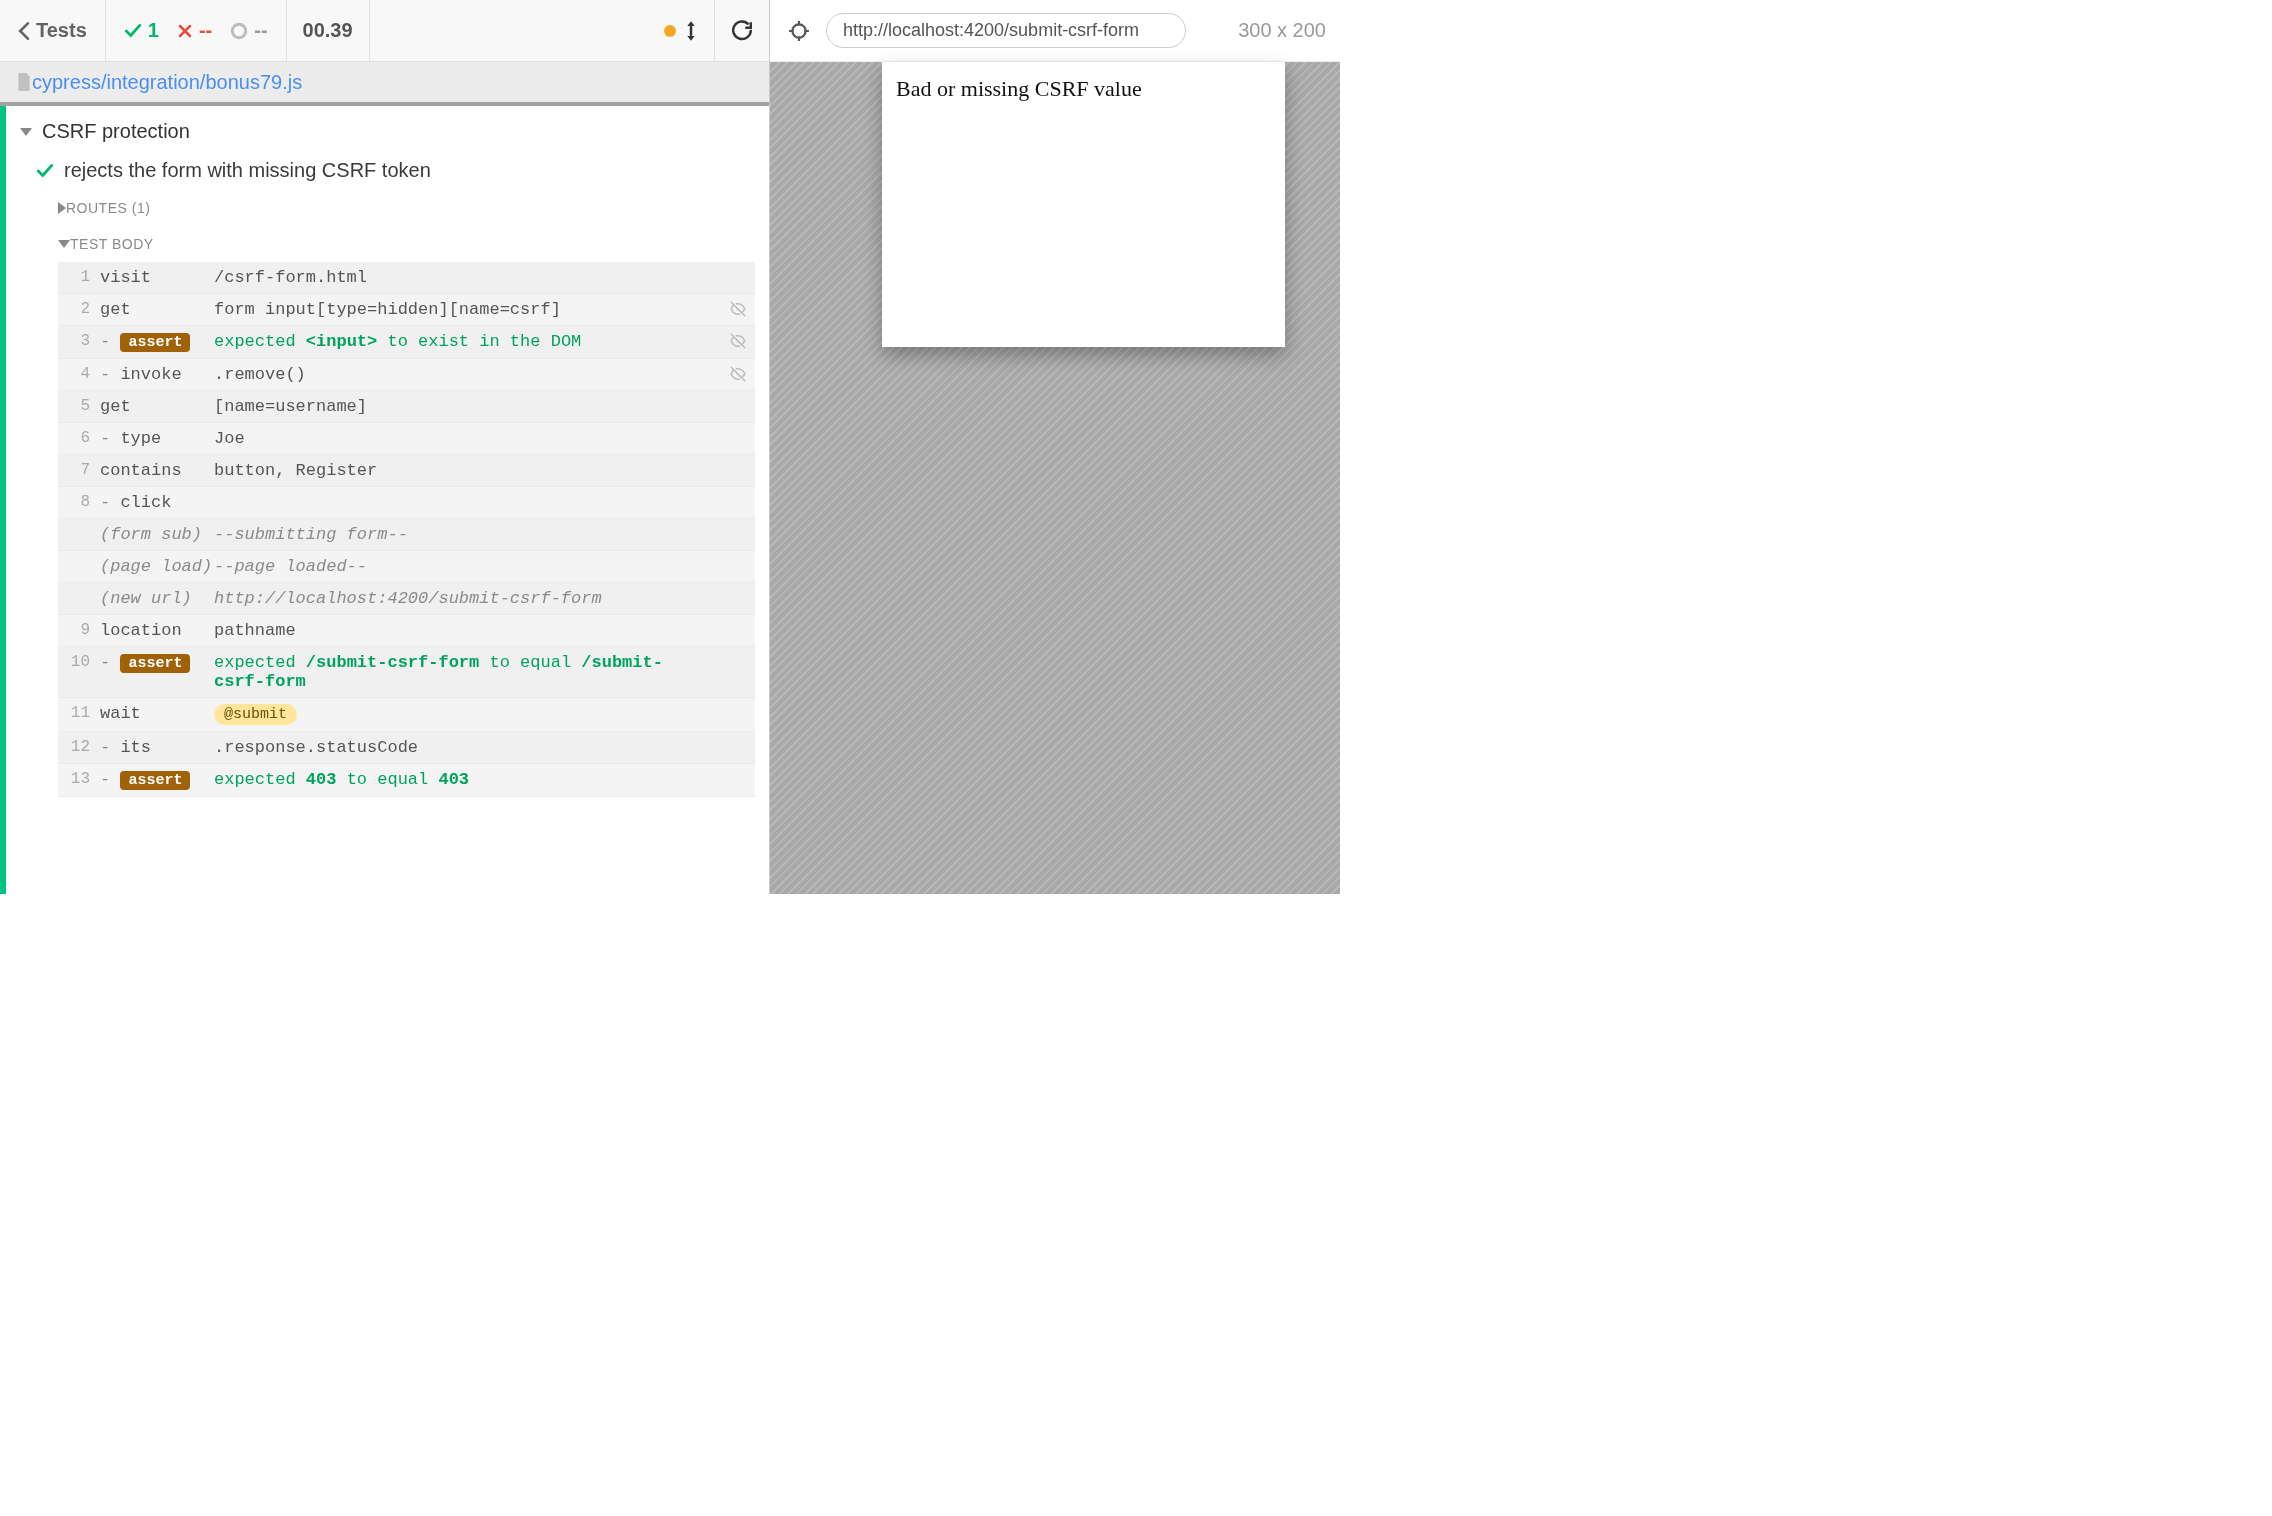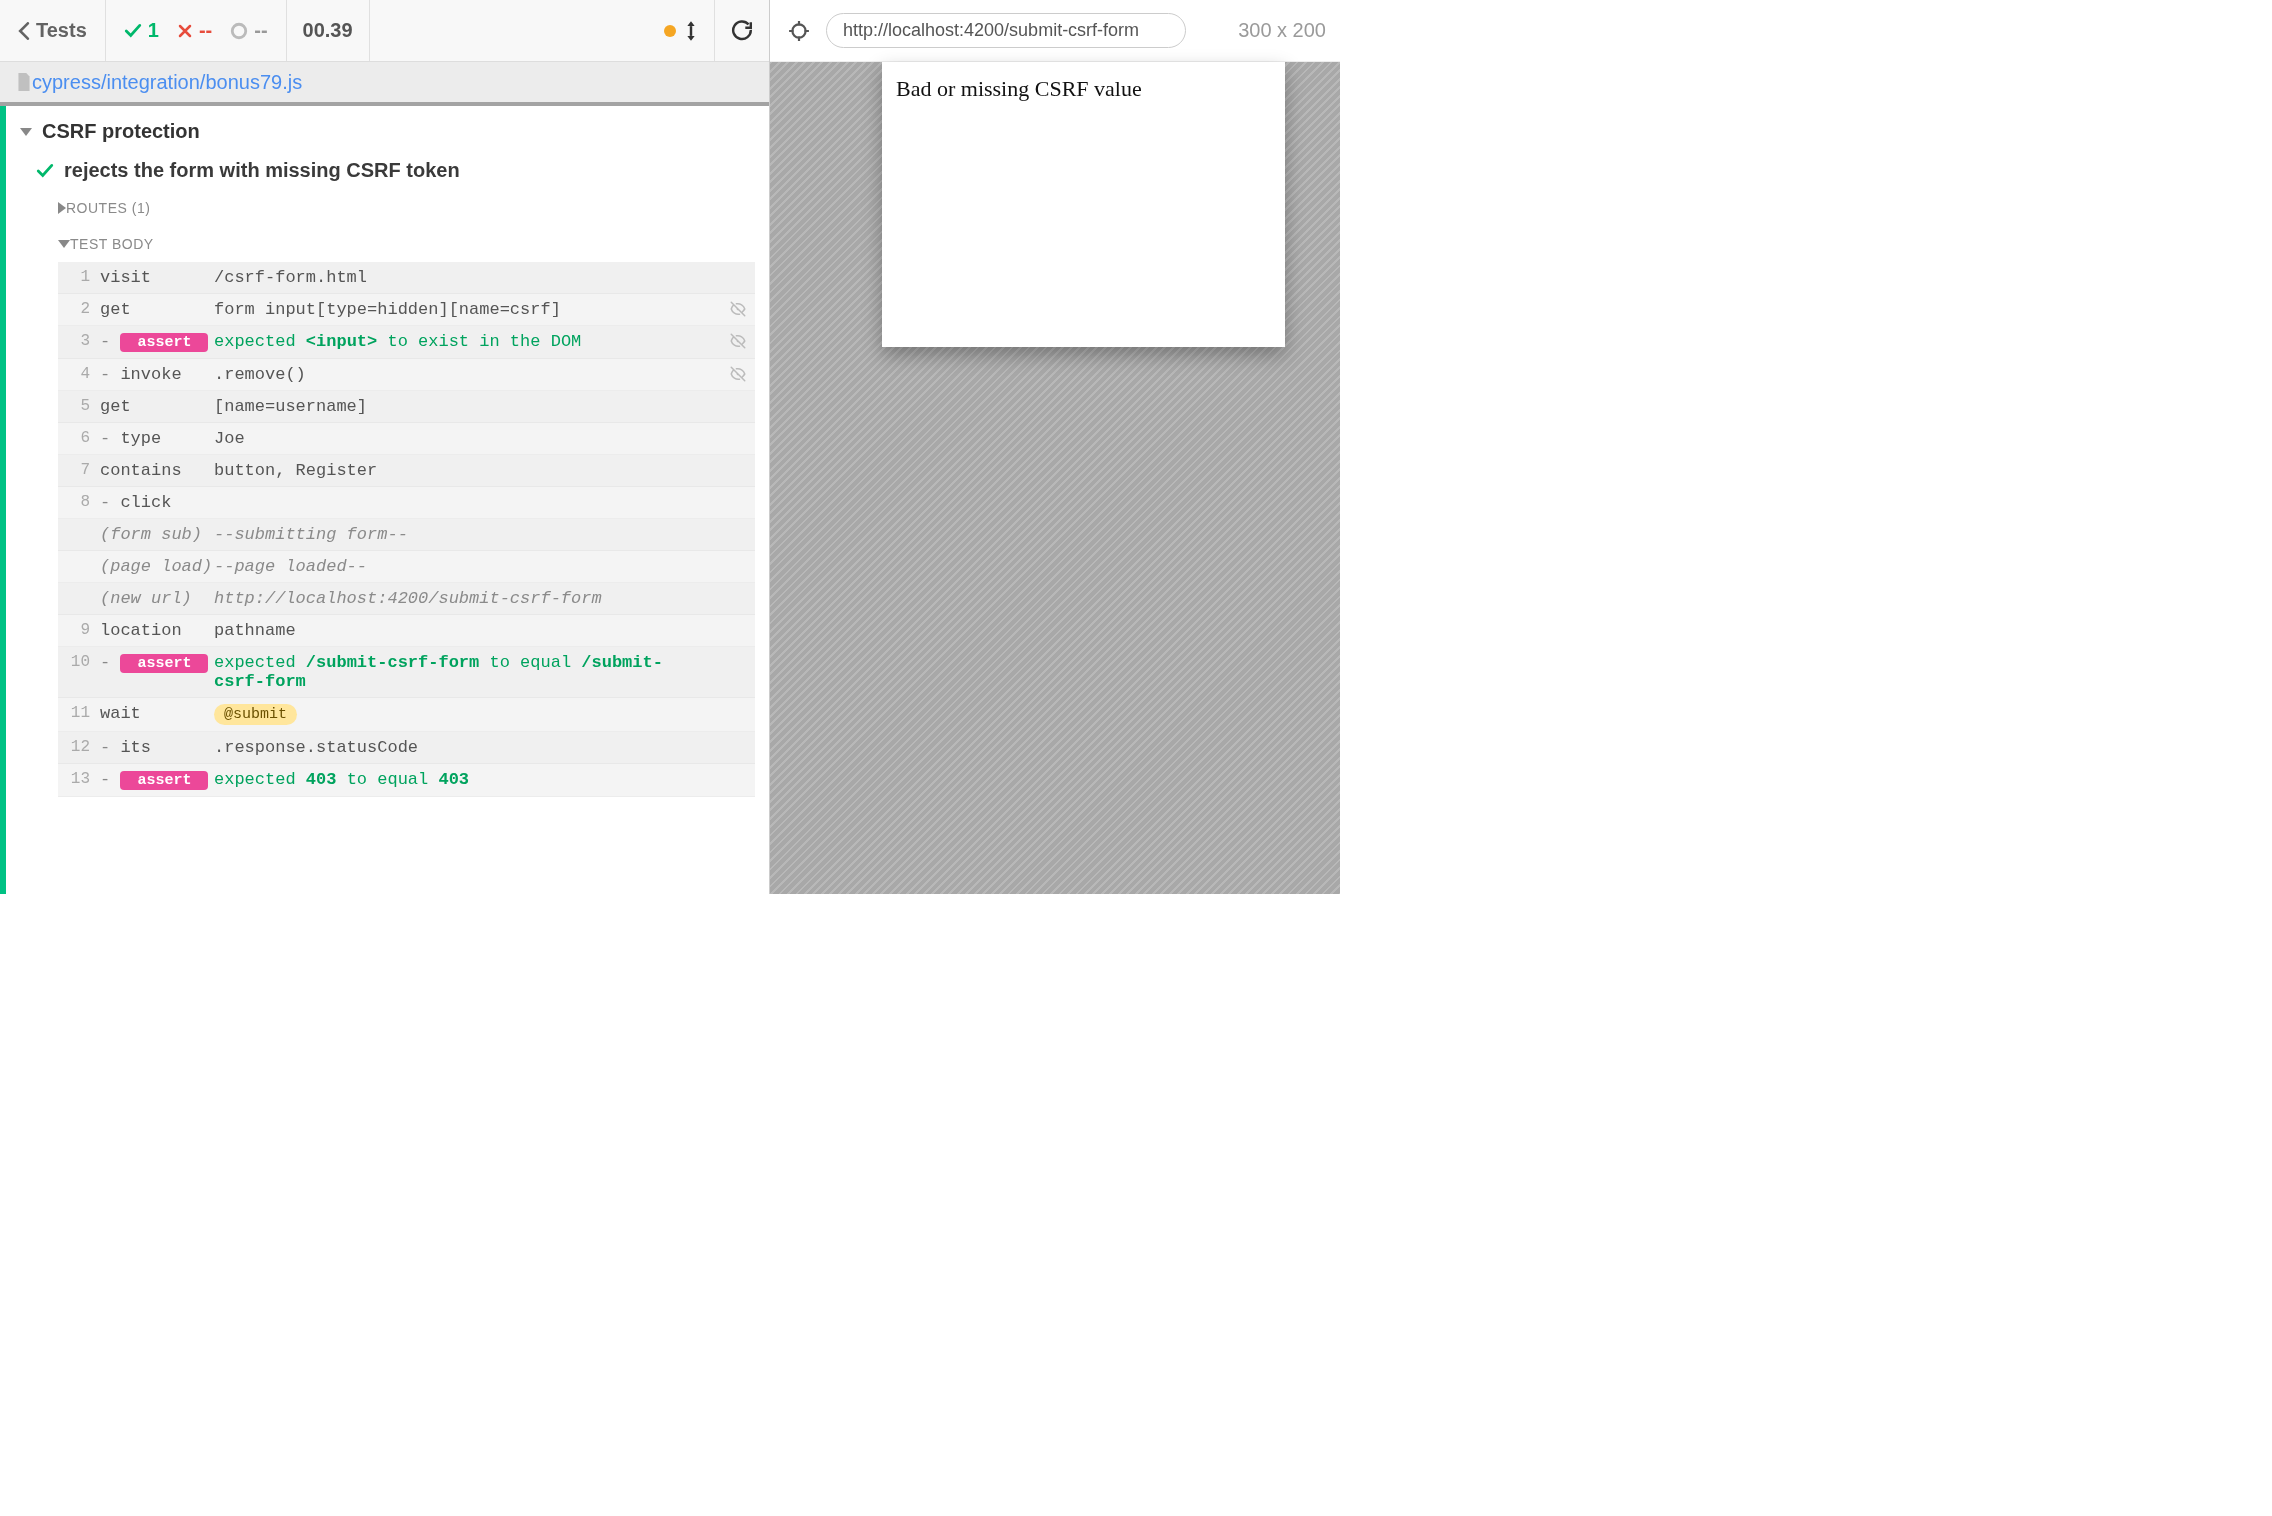--- a/index.html
+++ b/index.html
@@ -77,21 +77,20 @@
     overflow: auto;
     border-left: 6px solid #00c284;
     padding-top: 6px;
   }
   .suite-row, .test-row {
     display: flex;
     align-items: center;
     padding: 8px 14px;
     gap: 10px;
     font-size: 20px;
-    font-weight: bold;
   }
   .suite-row .caret, .section-header .caret {
     width: 0; height: 0;
     border-left: 6px solid transparent;
     border-right: 6px solid transparent;
     border-top: 8px solid #888;
   }
   .caret.right {
     border-top: 6px solid transparent;
     border-bottom: 6px solid transparent;
@@ -124,24 +123,24 @@
   .cmd-row:nth-child(odd){ background:#f0f0f0; }
   .cmd-row .num { color: #aaa; text-align: right; padding-right: 6px; font-size:16px;}
   .cmd-row .cmd { color: #555; white-space: nowrap; }
   .cmd-row .cmd.child::before { content: "- "; color:#888;}
   .cmd-row.event .cmd { font-style: italic; color:#8a8a8a; }
   .cmd-row.event .msg { font-style: italic; color:#8a8a8a; }
   .cmd-row .msg { color: #555; word-break: break-word; }
   .cmd-row .right { display:flex; justify-content:flex-end; color:#bbb;}
   .assert-badge {
     display:inline-block;
-    background:#ec4899;
+    background:#a16207;
     color:#fff;
     border-radius:4px;
-    padding: 1px 17px;
+    padding: 1px 8px;
     font-weight:600;
     font-size:15px;
   }
   .msg.assert { color:#00a35e; }
   .msg.assert .hl { color:#00a35e; font-weight:600; }
   .alias-pill {
     display:inline-block;
     background:#ffe69c;
     color:#6b5100;
     border-radius:999px;

